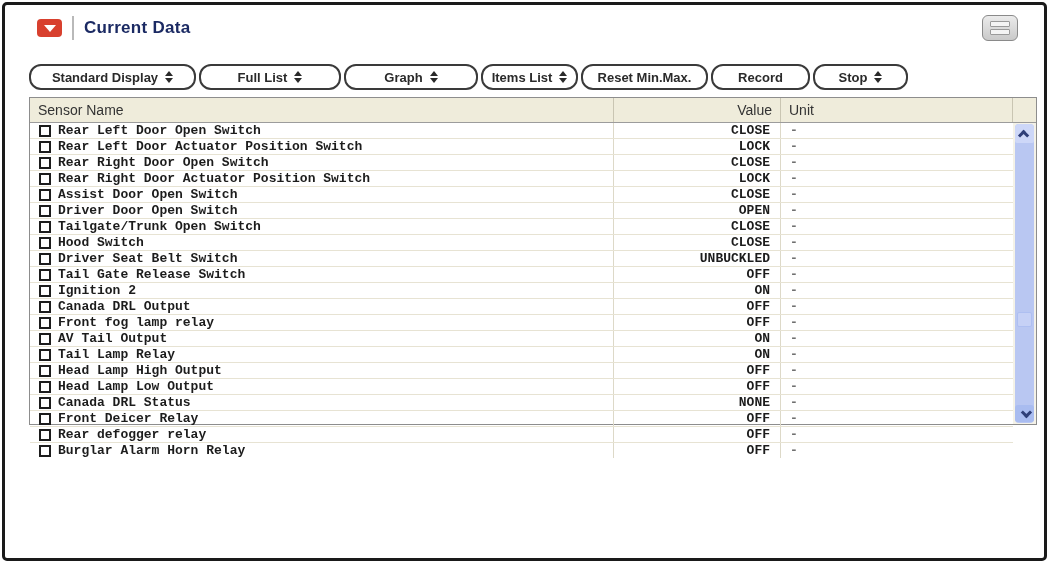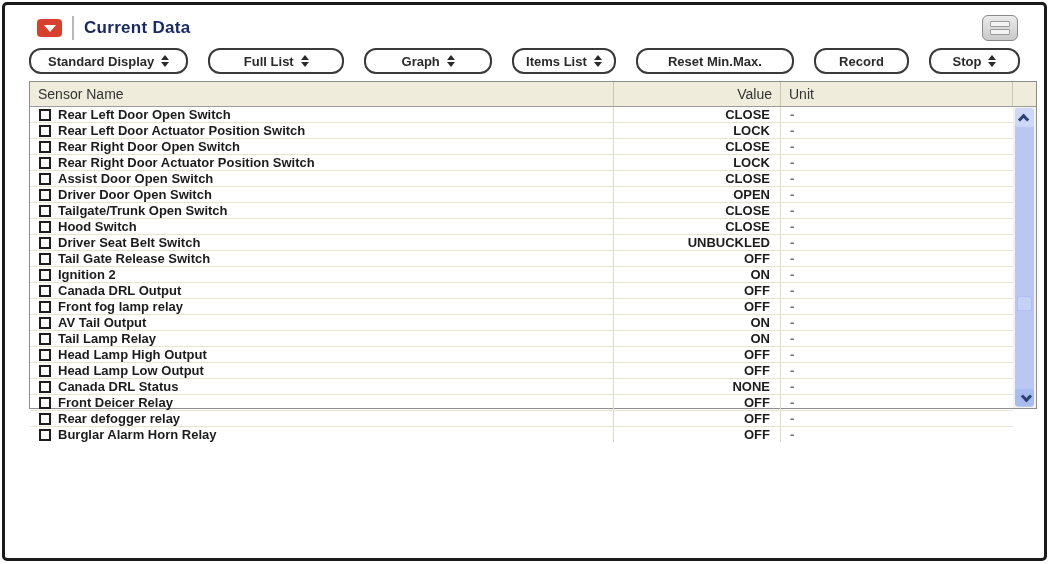--- a/index.html
+++ b/index.html
@@ -31,32 +31,32 @@
     width: 36px; height: 26px; border: 1px solid #8a8a8a; border-radius: 6px;
     background: linear-gradient(#ebebeb, #c9c9c9);
     display: flex; flex-direction: column; align-items: center; justify-content: center;
     gap: 2px; margin-right: 2px; cursor: pointer;
   }
   .layout-btn .bar {
     width: 20px; height: 6px; background: #f4f4f4; border: 1px solid #9a9a9a; border-radius: 1px;
   }
 
   
-  .toolbar { display: flex; align-items: center; gap: 20px; margin-top: 4px; height: 28px; }
+  .toolbar { display: flex; align-items: center; gap: 3px; margin-top: 20px; height: 28px; }
   .tb-btn {
     height: 26px; background: #ffffff; border: 2px solid #3a3a3a; border-radius: 12px;
     display: flex; align-items: center; justify-content: center; gap: 7px;
     font-size: 13px; font-weight: bold; color: #2a2a2a; cursor: pointer;
     padding: 0 6px;
   }
   .tb-btn.w1 { width: 167px; }
   .tb-btn.w2 { width: 142px; }
   .tb-btn.w3 { width: 134px; }
-  .tb-btn.w4 { width: 108px; }
-  .tb-btn.w5 { width: 166px; justify-content: center; }
+  .tb-btn.w4 { width: 97px; }
+  .tb-btn.w5 { width: 127px; justify-content: center; }
   .tb-btn.w6 { width: 99px; }
   .tb-btn.w7 { width: 95px; }
   .spin { display: flex; flex-direction: column; align-items: center; line-height: 0; }
   .spin .t-up {
     width: 0; height: 0; border-left: 4px solid transparent; border-right: 4px solid transparent;
     border-bottom: 5px solid #2a2a2a; margin-bottom: 2px;
   }
   .spin .t-dn {
     width: 0; height: 0; border-left: 4px solid transparent; border-right: 4px solid transparent;
     border-top: 5px solid #2a2a2a;
@@ -72,21 +72,21 @@
     display: flex; height: 25px; background: #efecdb;
     border-bottom: 1px solid #9c9c9c; flex: 0 0 auto;
     font-size: 14px; color: #333333;
   }
   .thead .th { display: flex; align-items: center; padding: 0 8px; }
   .th-name  { width: 584px; border-right: 1px solid #c9c5b2; }
   .th-value { width: 167px; justify-content: flex-end; border-right: 1px solid #c9c5b2; }
   .th-unit  { flex: 1; border-right: 1px solid #c9c5b2; }
   .th-scroll { width: 23px; }
 
-  .tbody-wrap { display: flex; flex: 1; min-height: 0; }
+  .tbody-wrap { display: flex; flex: 1; min-height: 0; font-family: Liberation Mono, monospace; }
   .tbody { flex: 1; display: flex; flex-direction: column; }
 
   .trow {
     flex: 1; display: flex; align-items: center;
     border-bottom: 1px solid #e7e3d3; font-size: 13px; font-weight: bold; color: #1c1c1c;
   }
   .trow:last-child { border-bottom: none; }
   .td-name { width: 584px; display: flex; align-items: center; padding: 0 6px 0 9px;
              border-right: 1px solid #ddd9c8; height: 100%; overflow: hidden; white-space: nowrap; }
   .td-value { width: 167px; text-align: right; padding-right: 10px;

